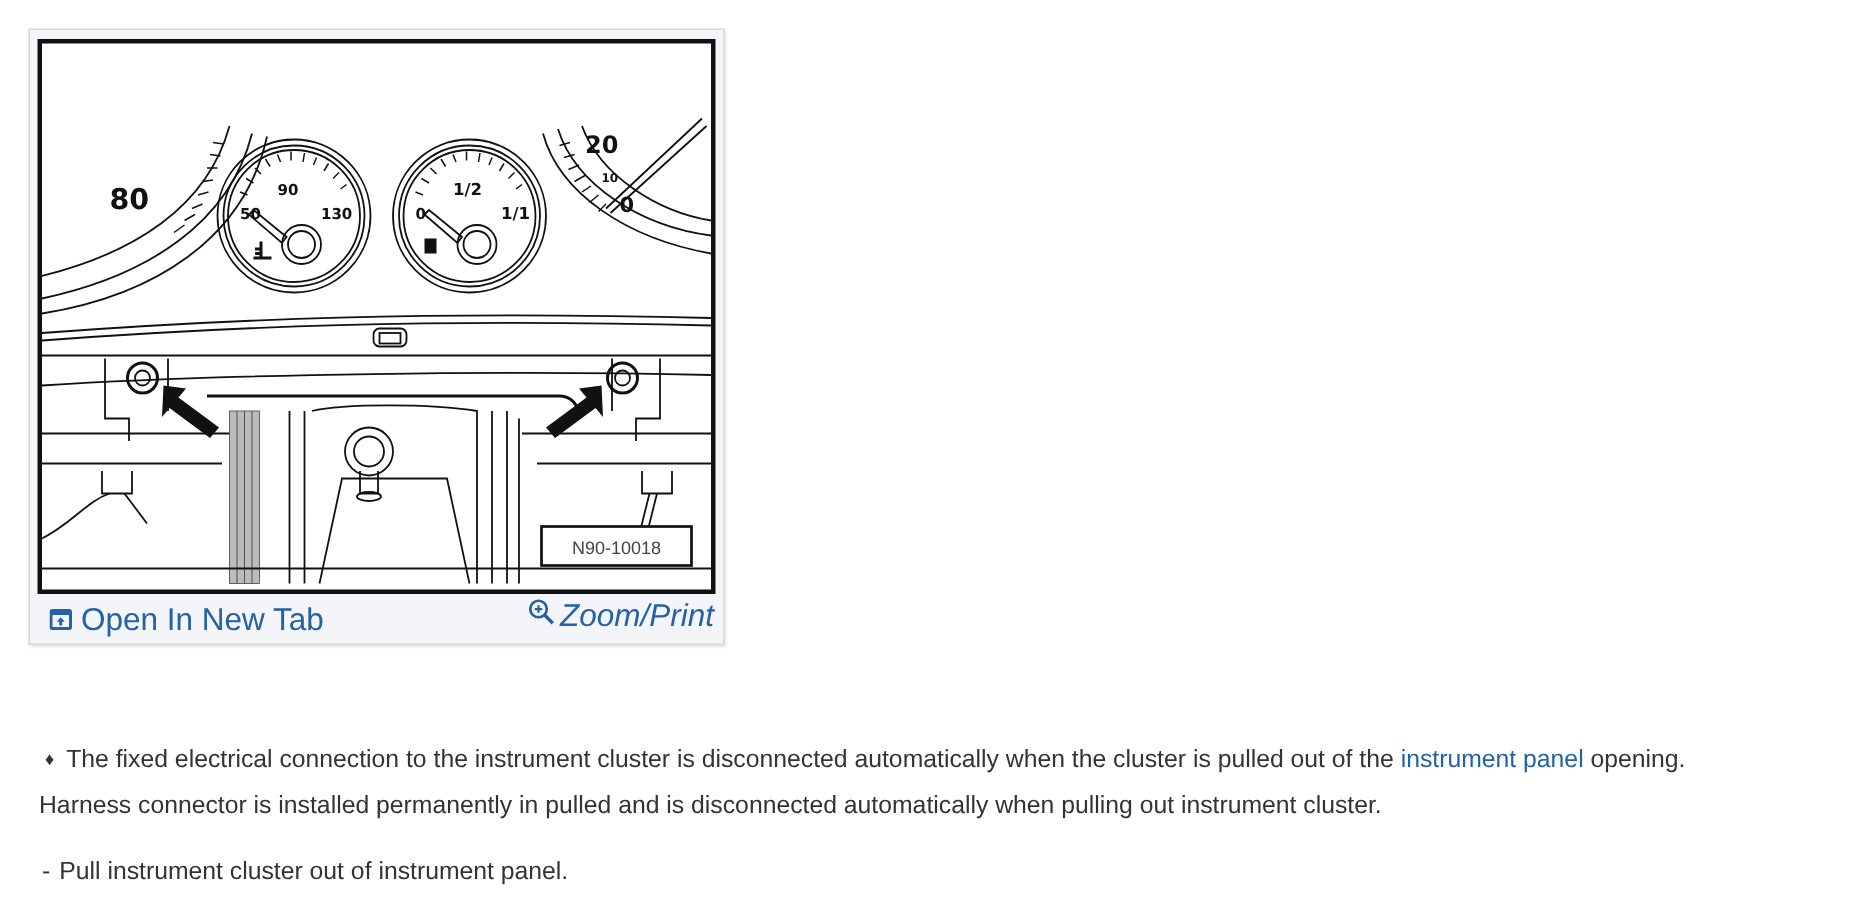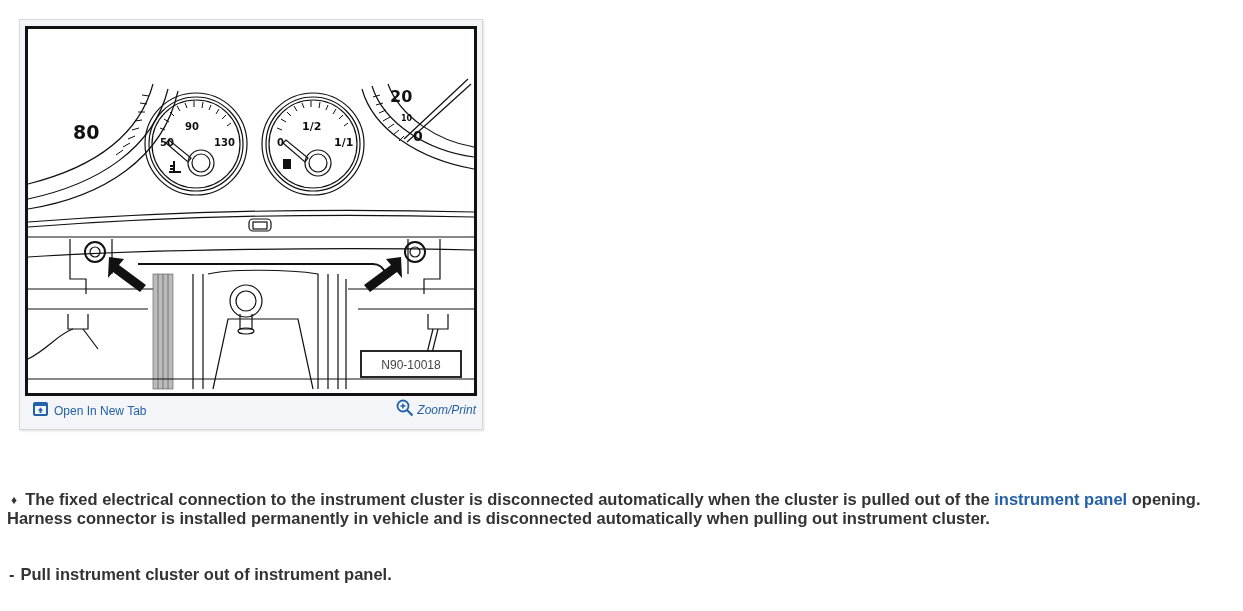--- a/index.html
+++ b/index.html
@@ -5,26 +5,26 @@
     html, body { margin: 0; padding: 0; background: #ffffff; }
     body { width: 1243px; height: 611px; position: relative; overflow: hidden;
            font-family: "Liberation Sans", sans-serif; color: #333333; }
     .figure { position: absolute; left: 19px; top: 19px; width: 464px; height: 411px;
               background: #f3f5f8; border: 1px solid #d6d8dc; box-sizing: border-box;
               box-shadow: 1px 1px 2px rgba(0,0,0,0.12); }
     .diagram { position: absolute; left: 5px; top: 6px; width: 452px; height: 370px;
                background: #ffffff; border: 3px solid #111111; box-sizing: border-box; overflow: hidden; }
     .diagram svg { display: block; }
     .fig-toolbar { position: absolute; left: 0; top: 378px; width: 462px; height: 30px; }
-    .fig-link { position: absolute; top: 4px; font-size: 12px; color: #2461a6; cursor: pointer;
+    .fig-link { position: absolute; top: 4px; font-size: 21px; color: #2461a6; cursor: pointer;
                 display: flex; align-items: center; text-decoration: none; white-space: nowrap; }
     .fig-link.left { left: 13px; }
     .fig-link.right { right: 6px; top: 1px; font-style: italic; }
     .fig-link .icon { display: inline-block; margin-right: 6px; }
-    .text-block { position: absolute; left: 7px; font-size: 16.5px; line-height: 17px; color: #333333; white-space: nowrap; font-weight: bold; }
+    .text-block { position: absolute; left: 26px; font-size: 16.5px; line-height: 30px; color: #333333; white-space: nowrap; }
     .note { top: 491px; }
     .bullet { display: inline-block; font-size: 12px; margin: 0 8px 0 4px; position: relative; top: -1px; }
     .inline-link { color: #2461a6; cursor: pointer; }
     .step { top: 566px; }
     .dash { margin: 0 6px 0 2px; }
   </style>
 </head>
 <body>
 
 <div class="figure">
@@ -169,18 +169,18 @@
       </span>
       <span>Zoom/Print</span>
     </a>
   </div>
 </div>
 
 <div class="text-block note">
   <div>
     <span class="bullet">♦</span><span>The fixed electrical connection to the instrument cluster is disconnected automatically when the cluster is pulled out of the </span><span class="inline-link">instrument panel</span><span> opening.</span>
   </div>
-  <div>Harness connector is installed permanently in vehicle and is disconnected automatically when pulling out instrument cluster.</div>
+  <div>Harness connector is installed permanently in pulled and is disconnected automatically when pulling out instrument cluster.</div>
 </div>
 
 <div class="text-block step">
   <span class="dash">-</span><span>Pull instrument cluster out of instrument panel.</span>
 </div>
 
 </body></html>

